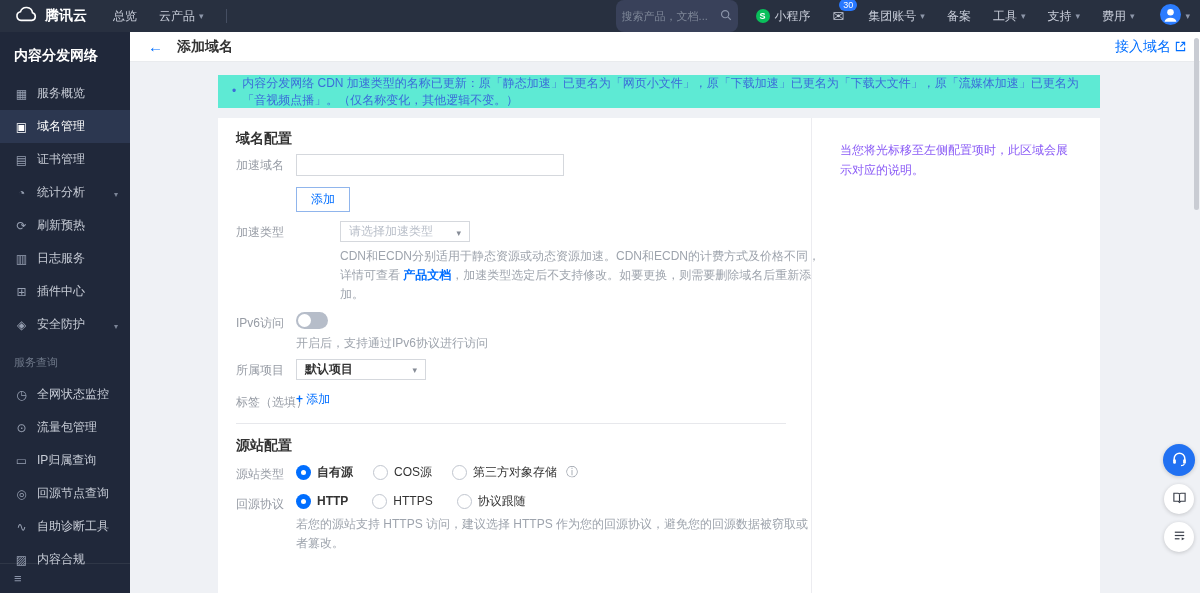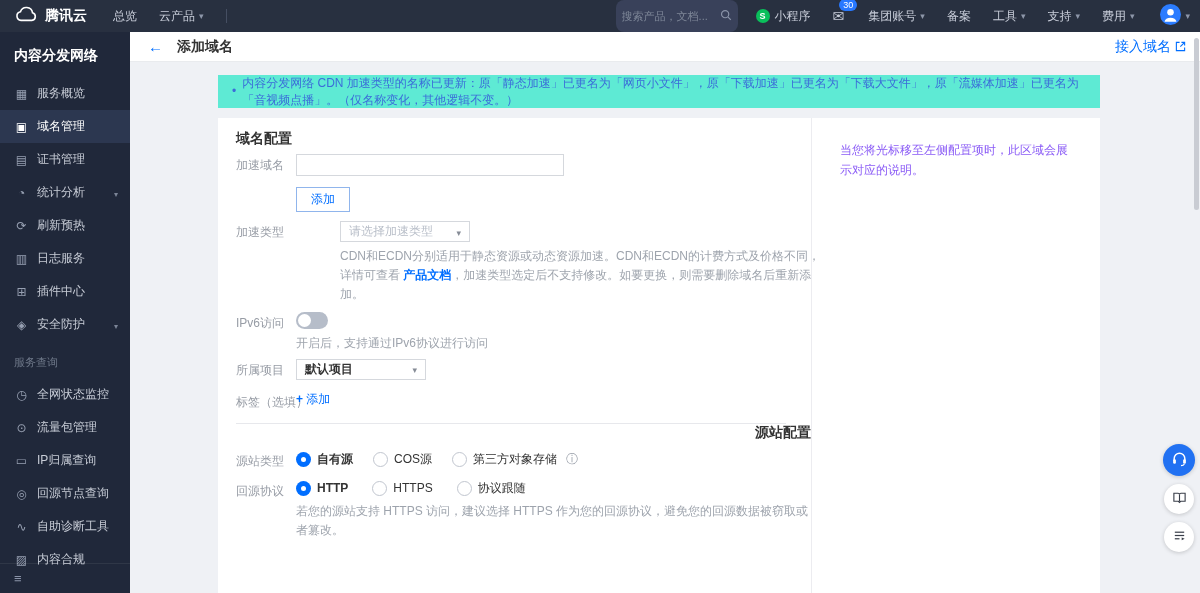--- a/index.html
+++ b/index.html
@@ -277,21 +277,21 @@
           </div>
         </div>
 
         <div class="frow" style="margin-top:11px;">
           <div class="flabel">标签（选填）</div>
           <div class="fctrl"><span class="link plus">添加</span></div>
         </div>
 
         <div class="hr" style="margin-top:12px;"></div>
 
-        <div class="sec-title" style="text-align:right;">源站配置</div>
+        <div class="sec-title" style="margin-top:13px;">源站配置</div>
 
         <div class="frow" style="margin-top:10px;">
           <div class="flabel">源站类型</div>
           <div class="fctrl radio-group" style="gap:20px;">
             <span class="radio-opt">
                 <span class="radio sel"></span>
                 <span style="font-weight:bold;">自有源</span>
               </span>
             <span class="radio-opt">
                 <span class="radio"></span>

